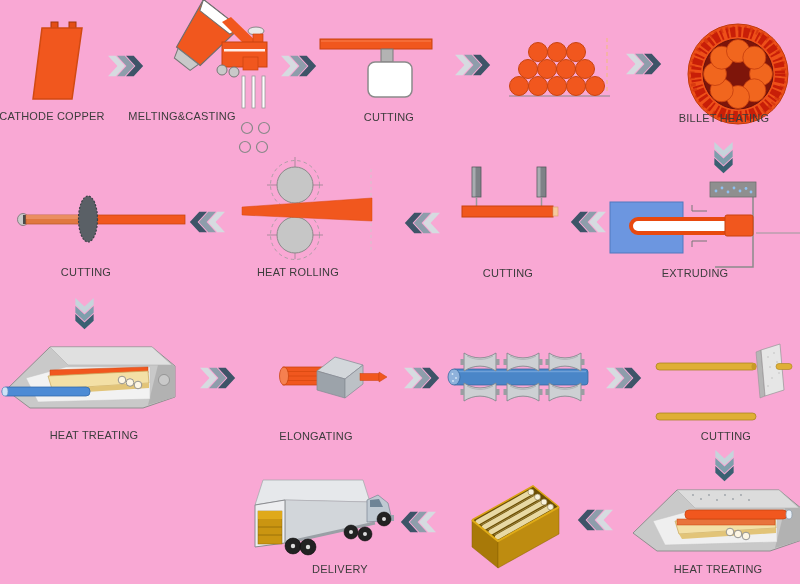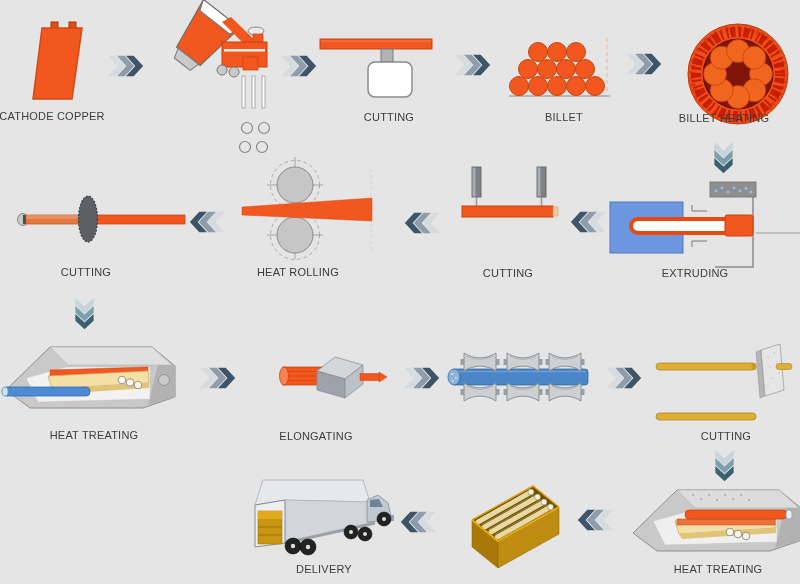--- a/index.html
+++ b/index.html
@@ -1,18 +1,18 @@
 <!DOCTYPE html>
 <html><head>
 <meta charset="utf-8">
 <style>
   html,body{margin:0;padding:0;}
   .canvas{
     position:relative;width:800px;height:584px;
-    background:#e5e5e5;overflow:hidden;
+    background:#f9a8d4;overflow:hidden;
     font-family:"Liberation Sans",sans-serif;
   }
   .ic{position:absolute;}
   .lbl{
     position:absolute;width:160px;margin-left:-80px;text-align:center;
     font-size:11px;color:#3C3C3C;letter-spacing:.2px;white-space:nowrap;
   }
   .arr{position:absolute;}
   .arr.left{transform:scaleX(-1);}
 </style>
@@ -301,32 +301,32 @@
     <g fill="#DDDDDD">
       <circle cx="48" cy="76" r="2.2"></circle>
         <circle cx="63" cy="77" r="2.2"></circle>
       <circle cx="106" cy="62" r="2"></circle>
         <circle cx="120" cy="64" r="2"></circle>
         <circle cx="139" cy="49" r="2"></circle>
     </g>
   </svg>
 
   <div class="lbl" style="left:52px;top:110px">CATHODE COPPER</div>
+  <div class="lbl" style="left:182px;top:110px">MELTING&amp;CASTING</div>
   <div class="lbl" style="left:389px;top:111px">CUTTING</div>
-  <div class="lbl" style="left:564px;top:111px">BILLET</div>
   <div class="lbl" style="left:724px;top:112px">BILLET HEATING</div>
   <div class="lbl" style="left:695px;top:267px">EXTRUDING</div>
   <div class="lbl" style="left:508px;top:267px">CUTTING</div>
   <div class="lbl" style="left:298px;top:266px">HEAT ROLLING</div>
   <div class="lbl" style="left:86px;top:266px">CUTTING</div>
   <div class="lbl" style="left:94px;top:429px">HEAT TREATING</div>
   <div class="lbl" style="left:316px;top:430px">ELONGATING</div>
   <div class="lbl" style="left:726px;top:430px">CUTTING</div>
   <div class="lbl" style="left:718px;top:563px">HEAT TREATING</div>
-  <div class="lbl" style="left:324px;top:563px">DELIVERY</div>
+  <div class="lbl" style="left:340px;top:563px">DELIVERY</div>
 
   <svg class="arr" style="left:108px;top:54px" width="36" height="24" viewBox="0 0 42 24">
       <use href="#chevR"></use>
     </svg>
   <svg class="arr" style="left:281px;top:54px" width="36" height="24" viewBox="0 0 42 24">
       <use href="#chevR"></use>
     </svg>
   <svg class="arr" style="left:455px;top:53px" width="36" height="24" viewBox="0 0 42 24">
       <use href="#chevR"></use>
     </svg>

